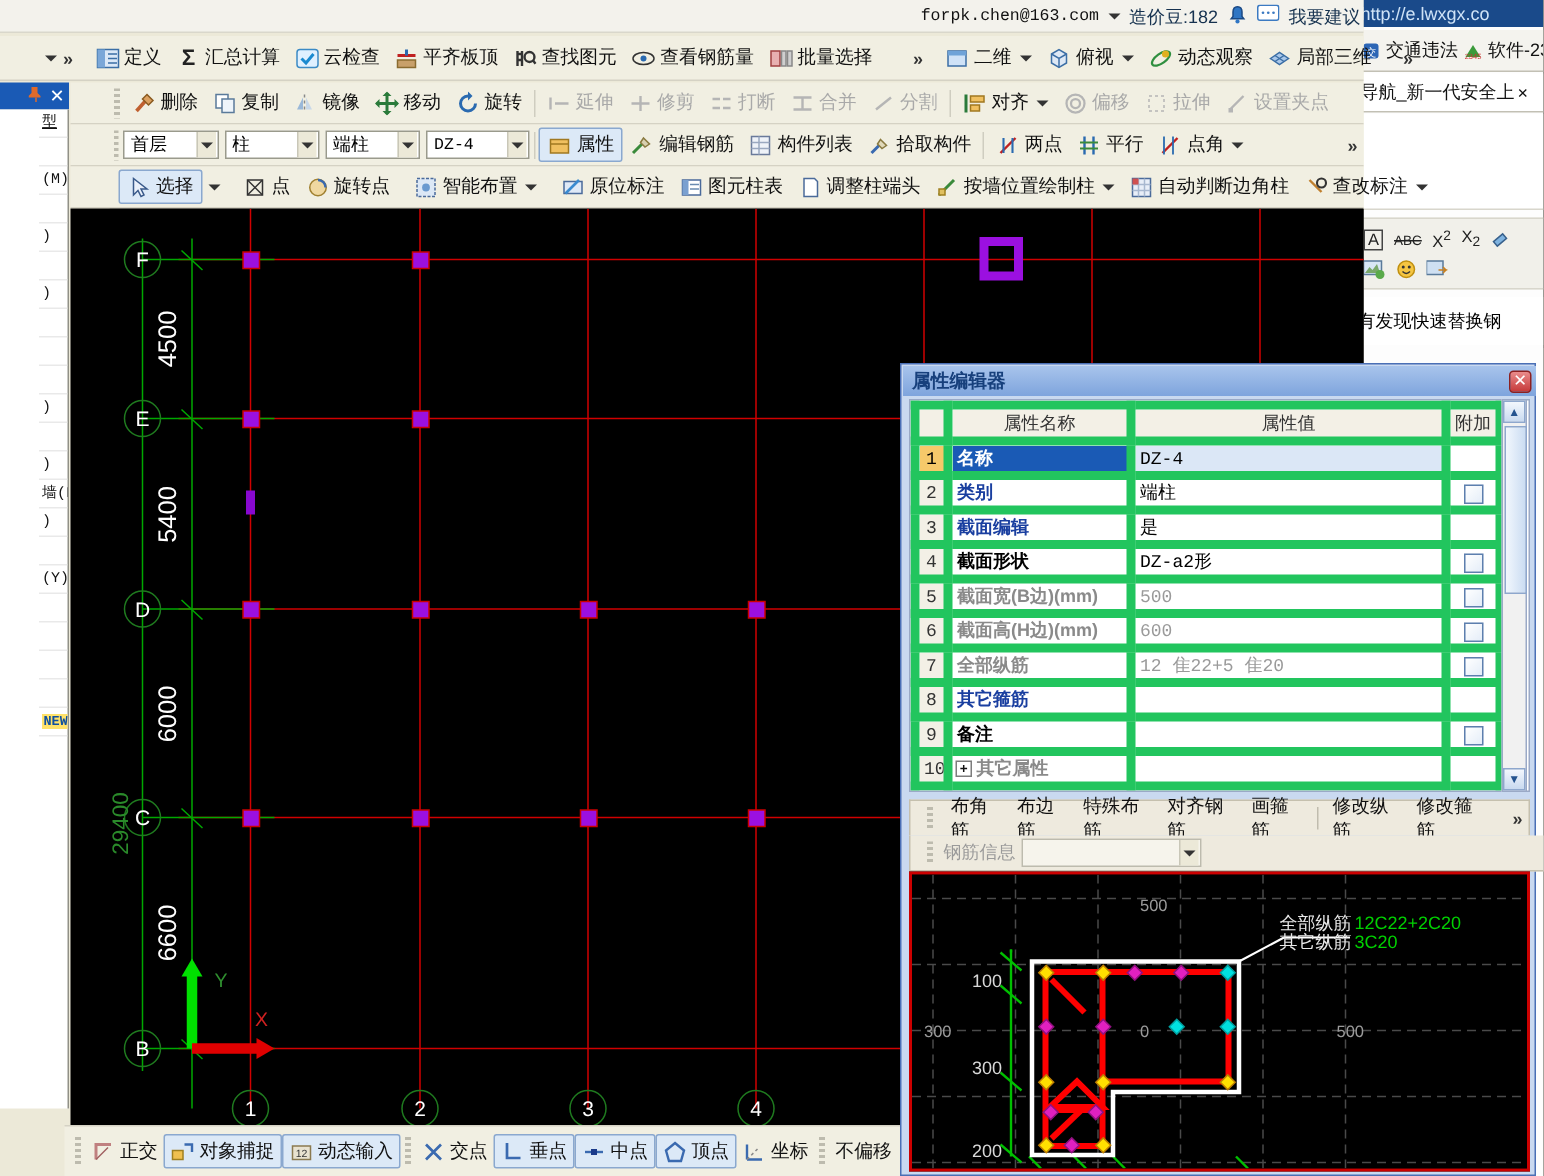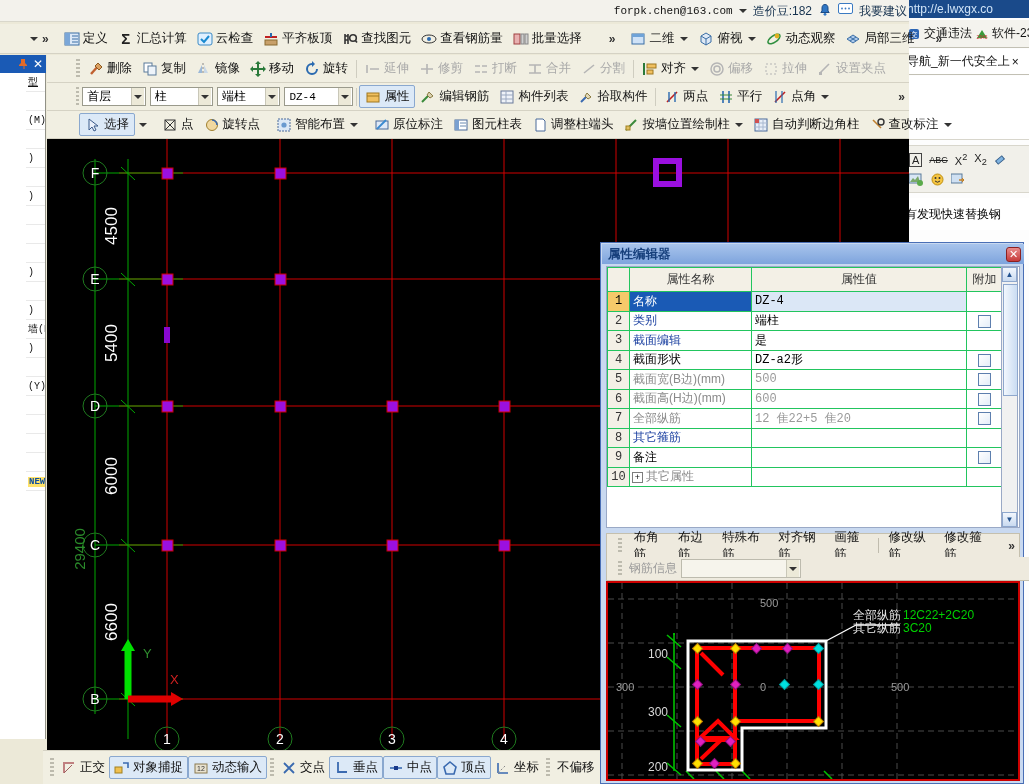--- a/index.html
+++ b/index.html
@@ -104,30 +104,30 @@
   #prop-title { position:absolute; left:1px; top:1px; width:422px; height:20px;
       background:linear-gradient(to bottom,#a8c4ec,#7ea4dd);
       display:flex; align-items:center; padding-left:6px;
       font-size:12.5px; font-weight:bold; color:#17407c; }
   #prop-close { position:absolute; right:3px; top:3px; width:15px; height:15px;
       background:linear-gradient(to bottom,#e98b8b,#c63a3a); border:1px solid #8c2020; border-radius:3px;
       color:#fff; font-size:11px; line-height:13px; text-align:center; font-weight:bold; }
   #grid-wrap { position:absolute; left:5px; top:23px; width:414px; height:262px;
       background:#fff; border:1px solid #9aa9c6; overflow:hidden; }
   table.grid { border-collapse:collapse; width:396px; table-layout:fixed; }
-  table.grid th, table.grid td { border:1px solid #22c55e; height:19.5px; font-size:12px;
+  table.grid th, table.grid td { border:6px solid #22c55e; height:19.5px; font-size:12px;
       padding:0 3px; white-space:nowrap; overflow:hidden; }
   table.grid th { background:#f3f0e6; color:#333; text-align:center; font-weight:normal; height:24px;}
   th.c-val { background:#f7c66b; color:#7a3b00; font-weight:bold; }
   th.c-num { width:22px; background:#f3f0e6; }
   th.c-name{ width:122px; }
   th.c-add { width:36px; }
   td.c-num { width:22px; text-align:center; background:#f3f0e6; color:#333;
       font-family:"Liberation Mono",monospace; font-size:11px;}
-  td.c-name{ width:122px; padding-left:16px; }
+  td.c-name{ width:122px; padding-left:16px;font-weight:bold; }
   td.c-add { width:36px; text-align:center; background:#fff; }
   td.c-val { font-family:"Liberation Mono","DejaVu Sans Mono",monospace; font-size:11.5px; }
   tr.sel td.c-num { background:#f6c96a; color:#000; }
   tr.sel td.c-name{ background:#1a5ab5; color:#fff; }
   tr.sel td.c-val { background:#dbe7f6; }
   .nm-blue { color:#1a3fa0; }
   .nm-gray { color:#8a8a8a; }
   .vl-gray { color:#9a9a9a; }
   .chkbox { display:inline-block; width:13px; height:13px; border:1px solid #5d7fae;
       background:linear-gradient(135deg,#ffffff,#e4edf8); vertical-align:middle; }

